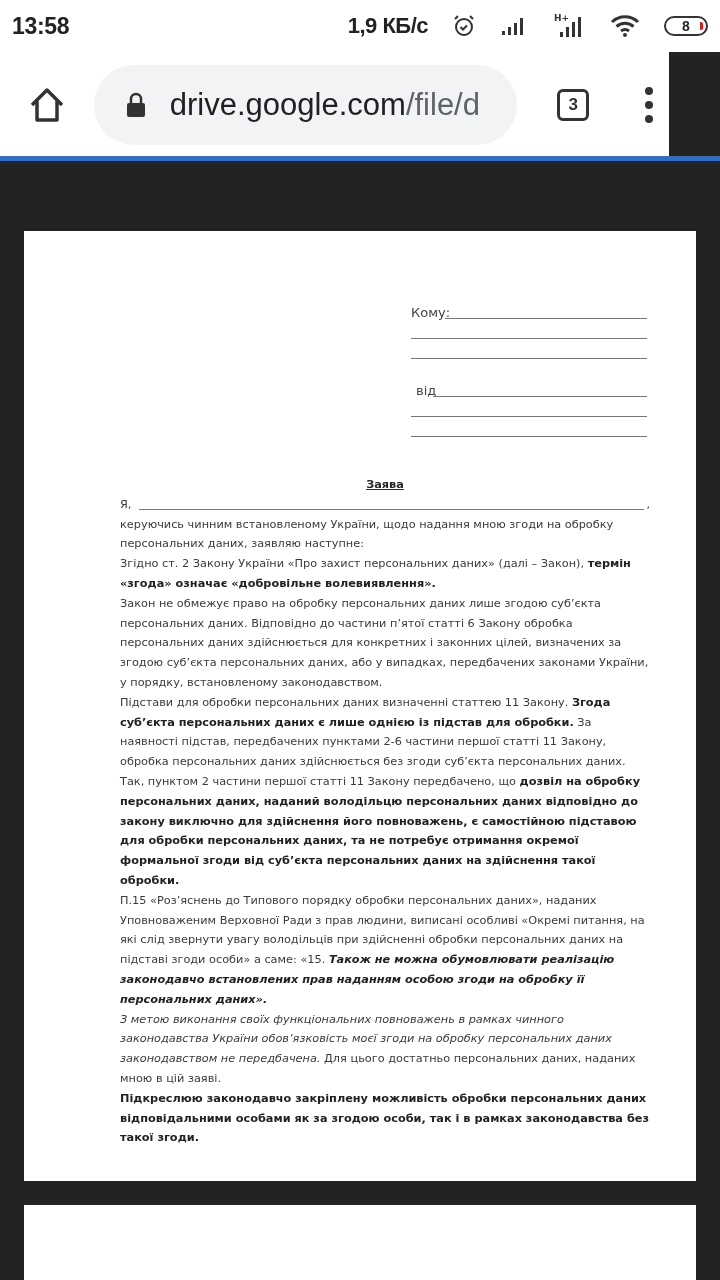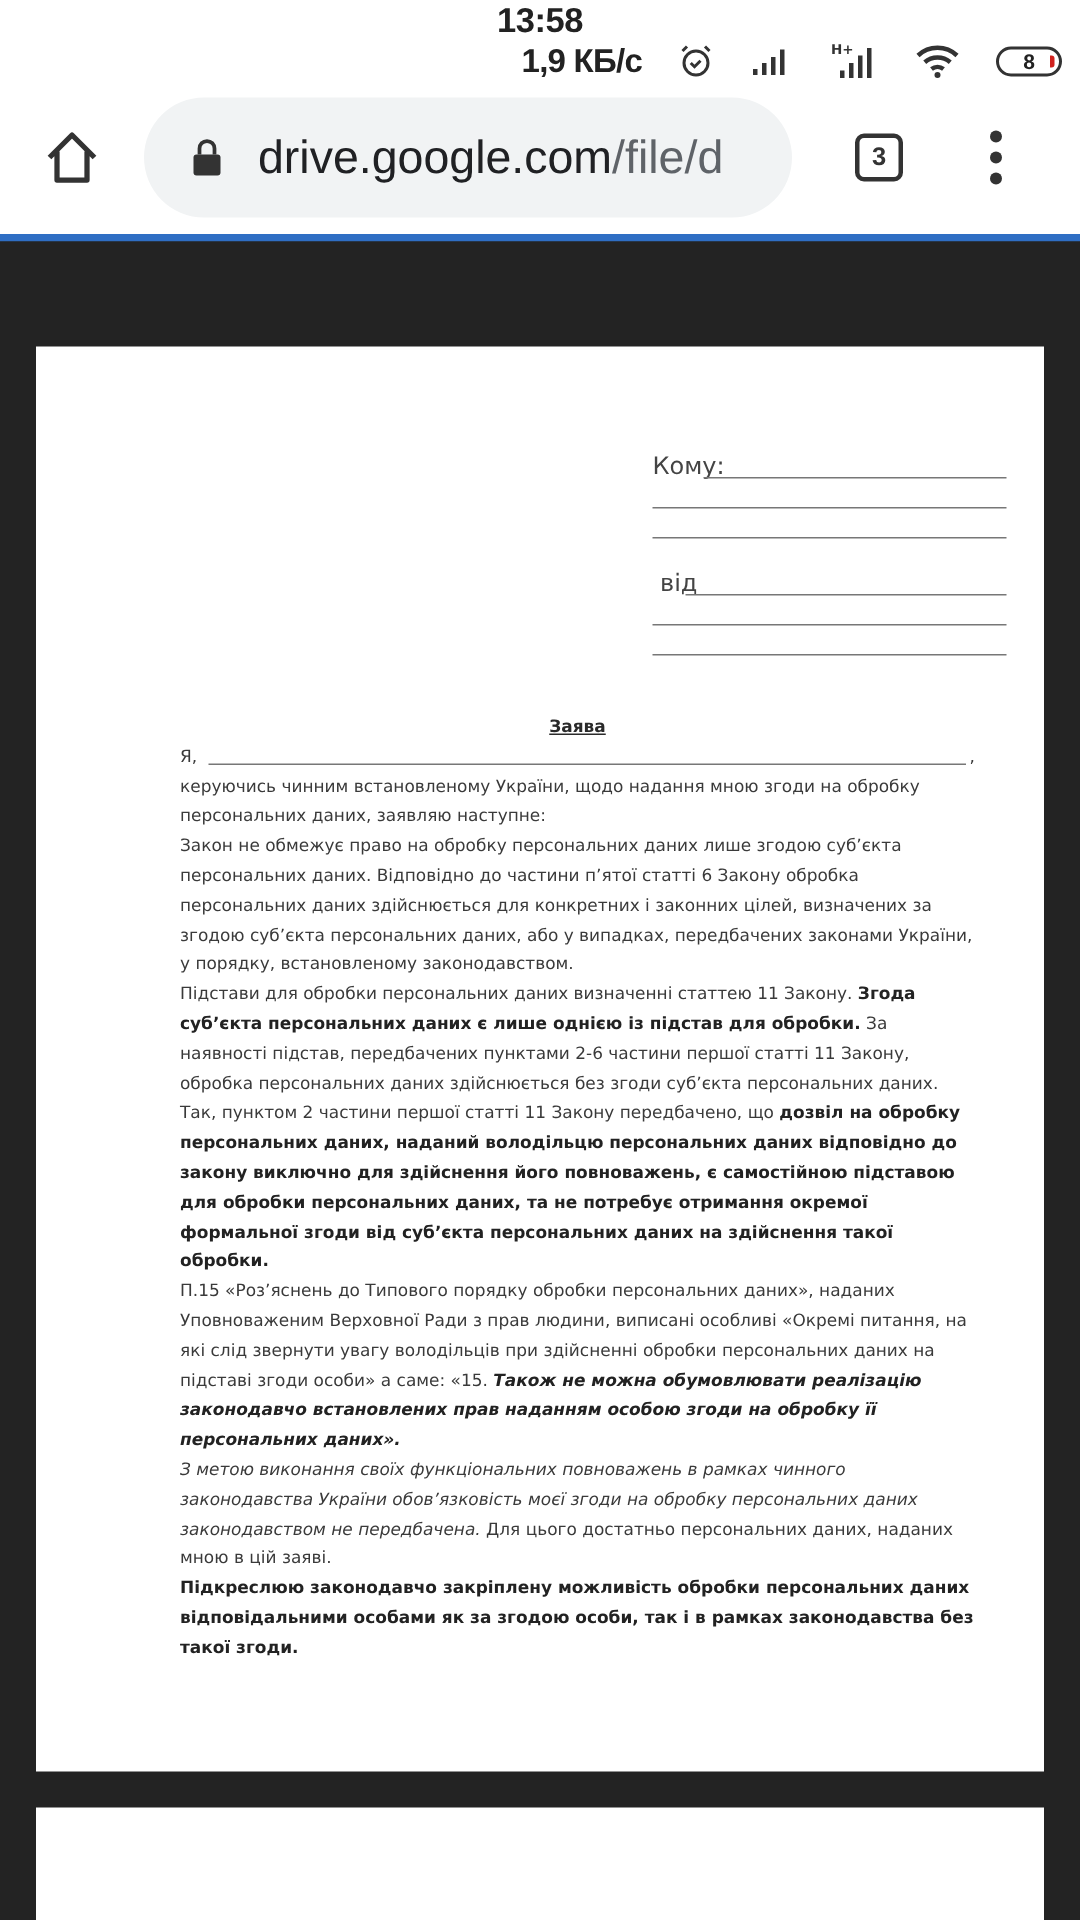--- a/index.html
+++ b/index.html
@@ -1,43 +1,43 @@
 <!DOCTYPE html>
 <html><head>
 <meta charset="utf-8">
 <style>
   * { box-sizing: border-box; margin: 0; padding: 0; }
   html, body { width: 720px; height: 1280px; overflow: hidden; background: #232323; font-family: "DejaVu Sans", sans-serif; }
-  .status-bar { position: absolute; top: 0; left: 0; width: 720px; height: 52px; background: #fff; display: flex; align-items: center; padding: 0 12px; flex-direction: column; }
+  .status-bar { position: absolute; top: 0; left: 0; width: 720px; height: 52px; background: #fff; display: flex; align-items: center; padding: 0 12px; }
   .status-time { font-family: "Liberation Sans", sans-serif; font-size: 23px; font-weight: bold; color: #222; letter-spacing: -0.3px; }
   .status-right { margin-left: auto; display: flex; align-items: center; gap: 24px; }
   .status-speed { font-family: "Liberation Sans", sans-serif; font-size: 22px; font-weight: bold; color: #222; letter-spacing: -0.5px; }
   .status-icon { display: inline-flex; align-items: center; }
   .battery { width: 44px; height: 20px; border: 2px solid #333; border-radius: 10px; display: flex; align-items: center; justify-content: center; font-size: 14px; font-weight: bold; color: #222; position: relative; font-family: "Liberation Sans", sans-serif; }
   .battery::after { content: ""; position: absolute; right: 3px; top: 4px; width: 3px; height: 8px; background: #d0221e; border-radius: 0 2px 2px 0; }
 
-  .toolbar { position: absolute; top: 52px; left: 0; width: 720px; height: 106px; background: #fff; display: flex; align-items: center; }
+  .toolbar { position: absolute; top: 52px; left: 0; width: 669px; height: 106px; background: #fff; display: flex; align-items: center; }
   .home-btn { width: 96px; height: 106px; display: flex; align-items: center; justify-content: center; }
   .url-bar { width: 432px; height: 80px; background: #f1f3f4; border-radius: 40px; display: flex; align-items: center; padding-left: 32px; overflow: hidden; }
   .lock { margin-right: 24px; display: inline-flex; }
   .url-text { font-family: "Liberation Sans", sans-serif; font-size: 31px; color: #202124; white-space: nowrap; overflow: hidden; }
   .url-text .faded { color: #5f6368; }
   .tabs-btn { width: 116px; display: flex; align-items: center; justify-content: center; }
   .tab-count { width: 32px; height: 32px; border: 3px solid #333; border-radius: 6px; display: flex; align-items: center; justify-content: center; font-family: "Liberation Sans", sans-serif; font-size: 17px; font-weight: bold; color: #333; }
   .menu-btn { width: 40px; display: flex; flex-direction: column; align-items: center; gap: 6px; }
   .menu-btn span { width: 8px; height: 8px; border-radius: 50%; background: #333; display: block; }
 
   .progress { position: absolute; top: 156px; left: 0; width: 720px; height: 5px; background: #2f6ec4; }
 
   .viewer { position: absolute; top: 161px; left: 0; width: 720px; height: 1119px; background: #232323; }
   .page { position: absolute; left: 24px; width: 672px; background: #fff; }
   .page1 { top: 70px; height: 950px; }
   .page2 { top: 1044px; height: 120px; }
 
-  .addressee { position: absolute; left: 387px; top: 70px; width: 236px; font-family: "DejaVu Sans", sans-serif; font-size: 16px; color: #444; margin-left: 24px; }
+  .addressee { position: absolute; left: 387px; top: 70px; width: 236px; font-family: "DejaVu Sans", sans-serif; font-size: 13px; color: #444; }
   .addr-line { position: relative; height: 20px; }
   .addr-line .lbl { position: absolute; bottom: 1px; background: #fff; padding-right: 1px; }
   .addr-line .rule { position: absolute; left: 0; right: 0; bottom: 2px; border-bottom: 1px solid #777; }
   .addr-line .lbl + .rule { left: 34px; }
 
   .doc { position: absolute; left: 96px; top: 244px; width: 530px; font-family: "DejaVu Sans", sans-serif; font-size: 11.3px; line-height: 19.8px; color: #3a3a3a; }
   .doc-title { text-align: center; font-weight: bold; color: #2a2a2a; margin-bottom: 0; text-decoration: underline; }
   .doc p { margin: 0; }
   .doc b { color: #222; }
   .fill-line { display: flex; align-items: flex-end; }
@@ -144,20 +144,21 @@
     </div>
 
     <div class="doc">
       <div class="doc-title">Заява</div>
       <div class="fill-line">
         <span>Я,</span>
         <span class="blank"></span>
         <span>,</span>
       </div>
       <p>керуючись чинним встановленому України, щодо надання мною згоди на обробку персональних даних, заявляю наступне:</p>
+      <p><span>Згідно ст. 2 Закону України «Про захист персональних даних» (далі – Закон), </span><b>термін «згода» означає «добровільне волевиявлення».</b></p>
       <p>Закон не обмежує право на обробку персональних даних лише згодою суб’єкта персональних даних. Відповідно до частини п’ятої статті 6 Закону обробка персональних даних здійснюється для конкретних і законних цілей, визначених за згодою суб’єкта персональних даних, або у випадках, передбачених законами України, у порядку, встановленому законодавством.</p>
       <p><span>Підстави для обробки персональних даних визначенні статтею 11 Закону. </span><b>Згода суб’єкта персональних даних є лише однією із підстав для обробки.</b><span> За наявності підстав, передбачених пунктами 2-6 частини першої статті 11 Закону, обробка персональних даних здійснюється без згоди суб’єкта персональних даних. Так, пунктом 2 частини першої статті 11 Закону передбачено, що </span><b>дозвіл на обробку персональних даних, наданий володільцю персональних даних відповідно до закону виключно для здійснення його повноважень, є самостійною підставою для обробки персональних даних, та не потребує отримання окремої формальної згоди від суб’єкта персональних даних на здійснення такої обробки.</b></p>
       <p><span>П.15 «Роз’яснень до Типового порядку обробки персональних даних», наданих Уповноваженим Верховної Ради з прав людини, виписані особливі «Окремі питання, на які слід звернути увагу володільців при здійсненні обробки персональних даних на підставі згоди особи» а саме: «15. </span><span class="bi">Також не можна обумовлювати реалізацію законодавчо встановлених прав наданням особою згоди на обробку її персональних даних».</span></p>
       <p><span class="italic">З метою виконання своїх функціональних повноважень в рамках чинного законодавства України обов’язковість моєї згоди на обробку персональних даних законодавством не передбачена.</span><span> Для цього достатньо персональних даних, наданих мною в цій заяві.</span></p>
       <p><b>Підкреслюю законодавчо закріплену можливість обробки персональних даних відповідальними особами як за згодою особи, так і в рамках законодавства без такої згоди.</b></p>
     </div>
   </div>
 
   <div class="page page2">
     

